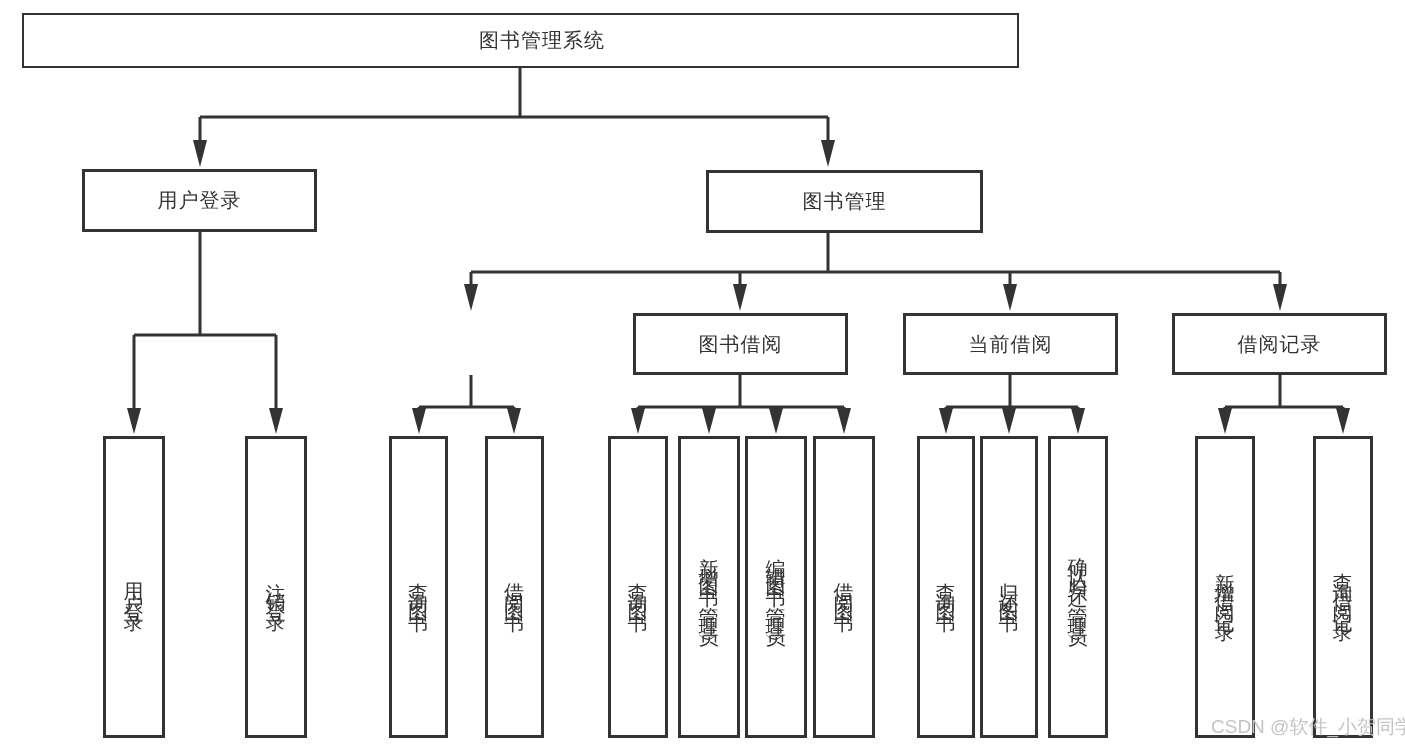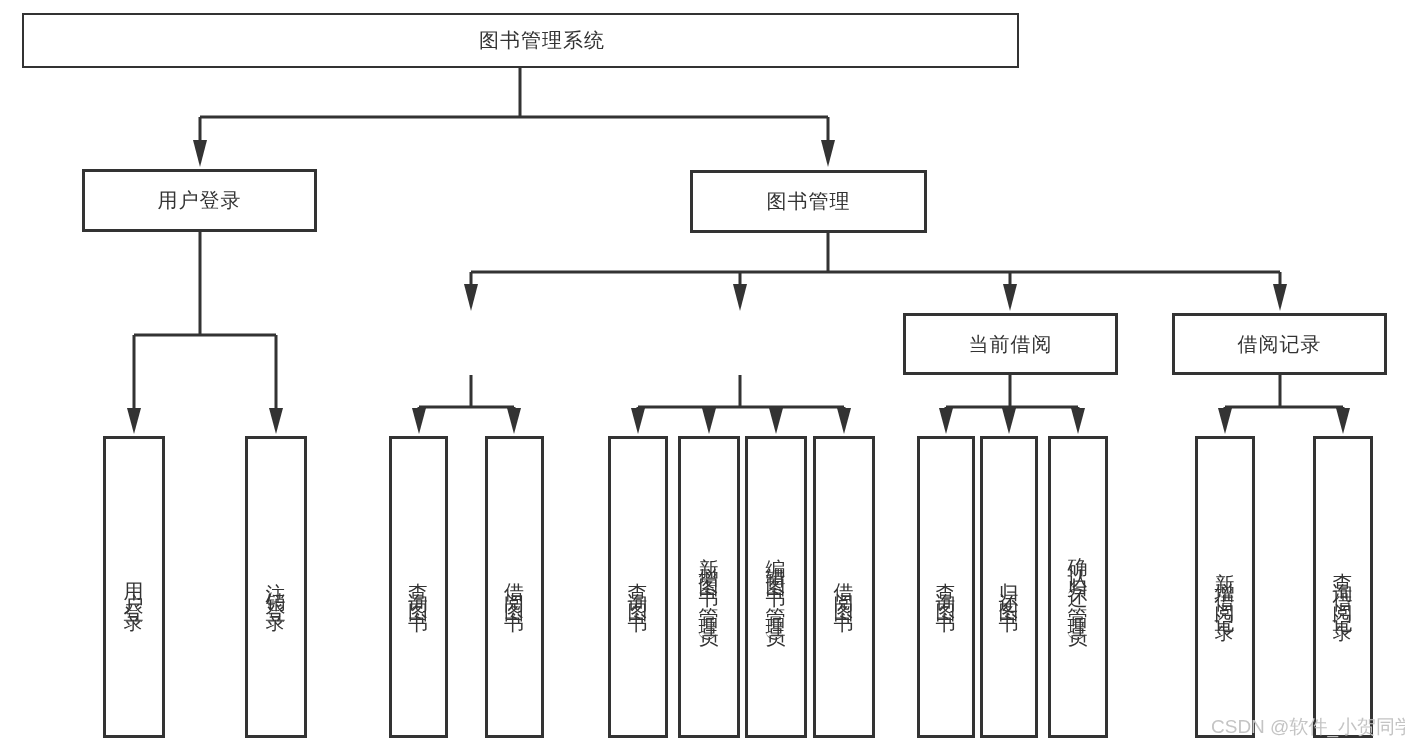--- a/index.html
+++ b/index.html
@@ -95,22 +95,23 @@
       <polygon points="1002,408 1016,408 1009,434"></polygon>
       <polygon points="1071,408 1085,408 1078,434"></polygon>
       <polygon points="1218,408 1232,408 1225,434"></polygon>
       <polygon points="1336,408 1350,408 1343,434"></polygon>
     </g>
   </svg>
 
   <div class="box root" style="left:22px; top:13px; width:997px; height:55px;padding-left:43px;">图书管理系统</div>
 
   <div class="box" style="left:82px; top:169px; width:235px; height:63px;">用户登录</div>
-  <div class="box" style="left:690px; top:170px; width:237px; height:63px;">图书管理</div>
+  <div class="box" style="left:706px; top:170px; width:277px; height:63px;">图书管理</div>
 
+  <div class="box" style="left:633px; top:313px; width:215px; height:62px;">图书借阅</div>
   <div class="box" style="left:1172px; top:313px; width:215px; height:62px;">借阅记录</div>
   <div class="box" style="left:903px; top:313px; width:215px; height:62px;">当前借阅</div>
 
   <div class="vbox" style="left:103px; width:62px;">用户登录</div>
   <div class="vbox" style="left:245px; width:62px;">注销登录</div>
 
   <div class="vbox" style="left:389px; width:59px;">查询图书</div>
   <div class="vbox" style="left:485px; width:59px;">借阅图书</div>
 
   <div class="vbox" style="left:608px; width:60px;">查询图书</div>

